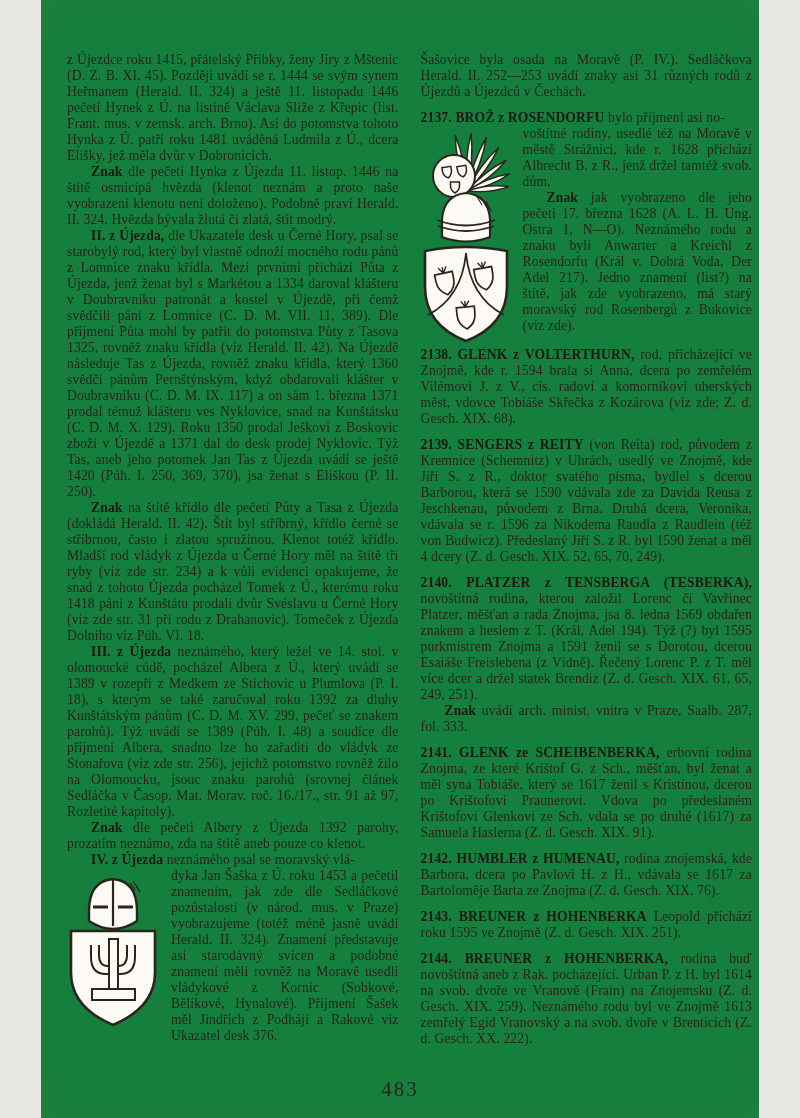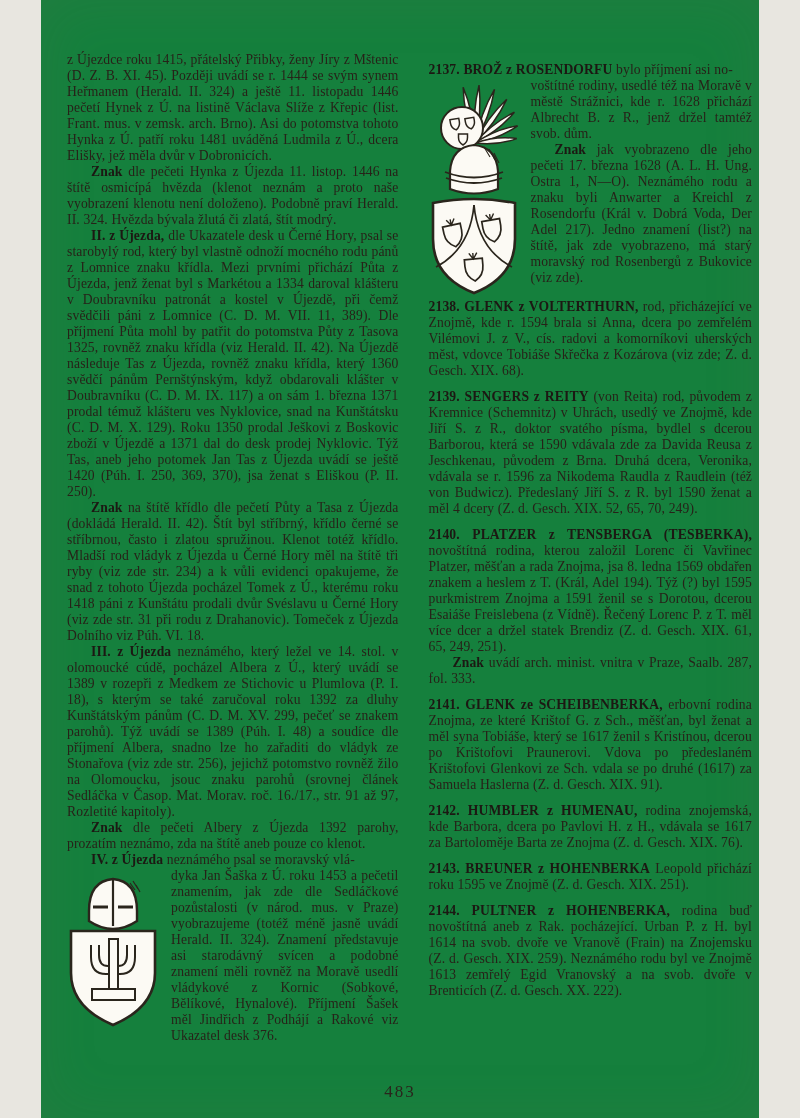--- a/index.html
+++ b/index.html
@@ -13,27 +13,27 @@
     overflow:hidden;
     font-family:"Liberation Serif","DejaVu Serif",serif;
     color:#272219;
     box-shadow:inset 0 0 60px rgba(120,110,90,.12);
   }
   .cols{display:flex;gap:22px;}
   .col{width:366px;font-size:13.6px;line-height:16px;text-align:justify;letter-spacing:.15px;}
   .col p{margin:0;}
   .ind{text-indent:24px;}
   b{font-weight:700;color:#1c1813;}
-  .entry{clear:both;margin-top:10px;margin-left:8px;}
+  .entry{clear:both;margin-top:10px;}
   .lede{margin-top:0;}
   .crest{float:left;margin:3px 12px 2px 0;}
   .crest svg{display:block;}
   .pageno{
     position:absolute;left:0;bottom:16px;width:100%;
-    text-align:center;font-size:17px;letter-spacing:2px;color:#2a251c;
+    text-align:center;font-size:21px;letter-spacing:2px;color:#2a251c;
   }
   svg path,svg rect,svg circle,svg line{vector-effect:non-scaling-stroke;}
 </style>
 </head>
 <body>
 
 <div class="page">
   <div class="cols">
 
     <div class="col">
@@ -62,20 +62,21 @@
               <rect x="42" y="68" width="9" height="52" fill="#fcfaf4" stroke-width="2"></rect>
               <rect x="25" y="118" width="43" height="11" fill="#fcfaf4" stroke-width="2"></rect>
             </g>
           </svg>
         </span>
         <p><span>dyka Jan Šaška z Ú. roku 1453 a pečetil znamením, jak zde dle Sedláčkové pozůstalosti (v národ. mus. v Praze) vyobrazujeme (totéž méně jasně uvádí Herald. II. 324). Znamení představuje asi starodávný svícen a podobné znamení měli rovněž na Moravě usedlí vládykové z Kornic (Sobkové, Bělíkové, Hynalové). Příjmení Šašek měl Jindřich z Podhájí a Rakové viz Ukazatel desk 376.</span></p>
       </div>
     </div>
 
     <div class="col">
+      <p><span>Šašovice byla osada na Moravě (P. IV.). Sedláčkova Herald. II. 252—253 uvádí znaky asi 31 různých rodů z Újezdů a Újezdců v Čechách.</span></p>
 
       <div class="entry">
         <p class="lede"><b>2137.</b><b> BROŽ z ROSENDORFU</b><span> bylo příjmení asi no-</span></p>
         <div>
           <span class="crest">
 
             <svg width="90" height="216" viewBox="0 0 90 216" fill="none" stroke="#2a251c">
               <g transform="translate(46,62)">
                 <g stroke-width="1.5" fill="#fcfaf4">
                   <path transform="rotate(-12)" d="M0,0 Q-5,-30 0,-57 Q5,-30 0,0 Z"></path>
@@ -146,19 +147,19 @@
 
       <div class="entry">
         <p><b>2142.</b><b> HUMBLER z HUMENAU,</b><span> rodina znojemská, kde Barbora, dcera po Pavlovi H. z H., vdávala se 1617 za Bartoloměje Barta ze Znojma (Z. d. Gesch. XIX. 76).</span></p>
       </div>
 
       <div class="entry">
         <p><b>2143.</b><b> BREUNER z HOHENBERKA</b><span> Leopold přichází roku 1595 ve Znojmě (Z. d. Gesch. XIX. 251).</span></p>
       </div>
 
       <div class="entry">
-        <p><b>2144.</b><b> PULTNER z HOHENBERKA,</b><span> rodina buď novoštítná aneb z Rak. pocházející. Urban P. z H. byl 1614 na svob. dvoře ve Vranově (Frain) na Znojemsku (Z. d. Gesch. XIX. 259). Neznámého rodu byl ve Znojmě 1613 zemřelý Egid Vranovský a na svob. dvoře v Brenticích (Z. d. Gesch. XX. 222).</span></p>
+        <p><b>2144.</b><b> BREUNER z HOHENBERKA,</b><span> rodina buď novoštítná aneb z Rak. pocházející. Urban P. z H. byl 1614 na svob. dvoře ve Vranově (Frain) na Znojemsku (Z. d. Gesch. XIX. 259). Neznámého rodu byl ve Znojmě 1613 zemřelý Egid Vranovský a na svob. dvoře v Brenticích (Z. d. Gesch. XX. 222).</span></p>
       </div>
     </div>
   </div>
 
   <div class="pageno">483</div>
 </div>
 
 </body></html>

